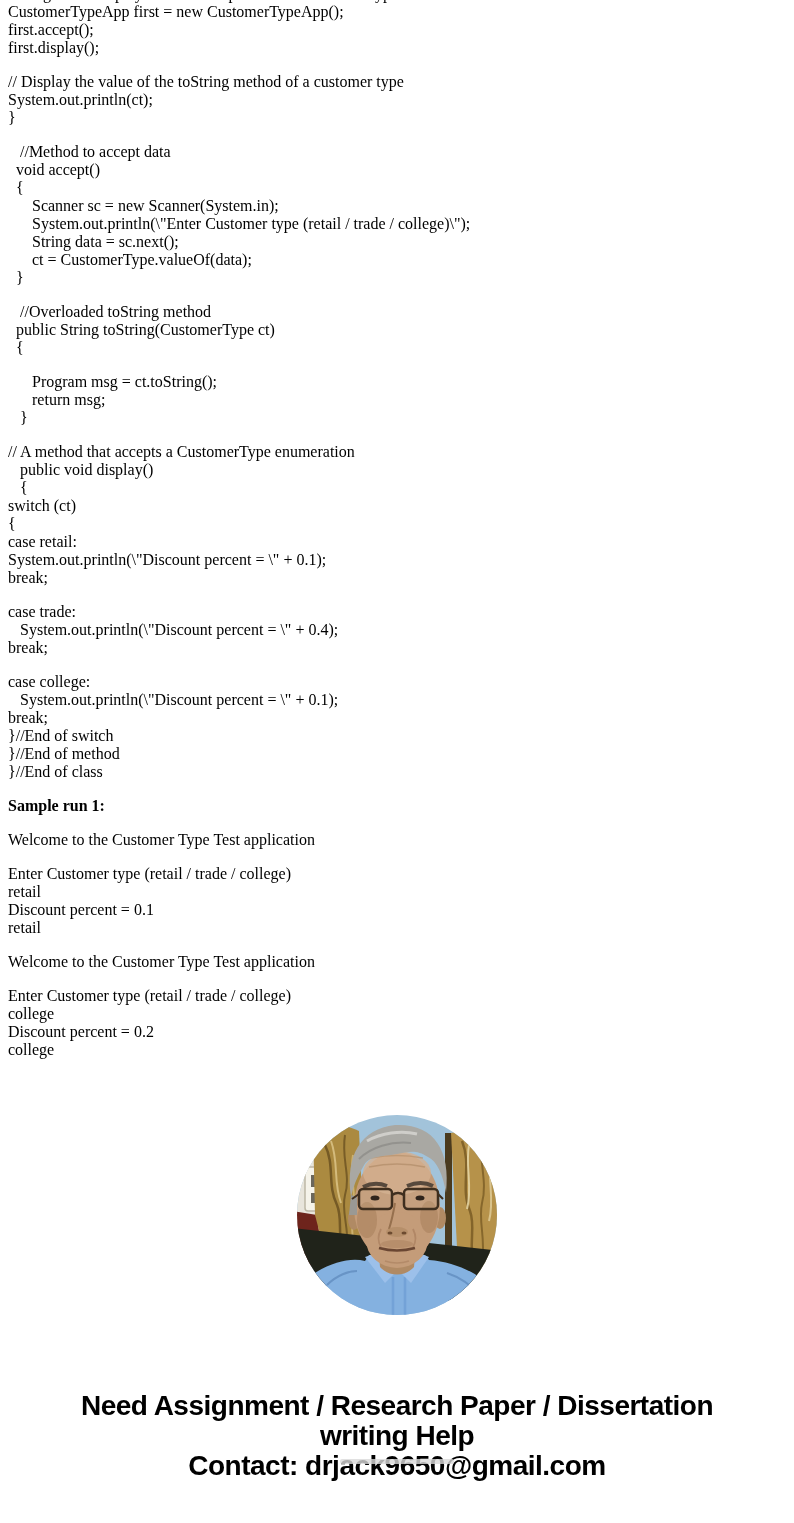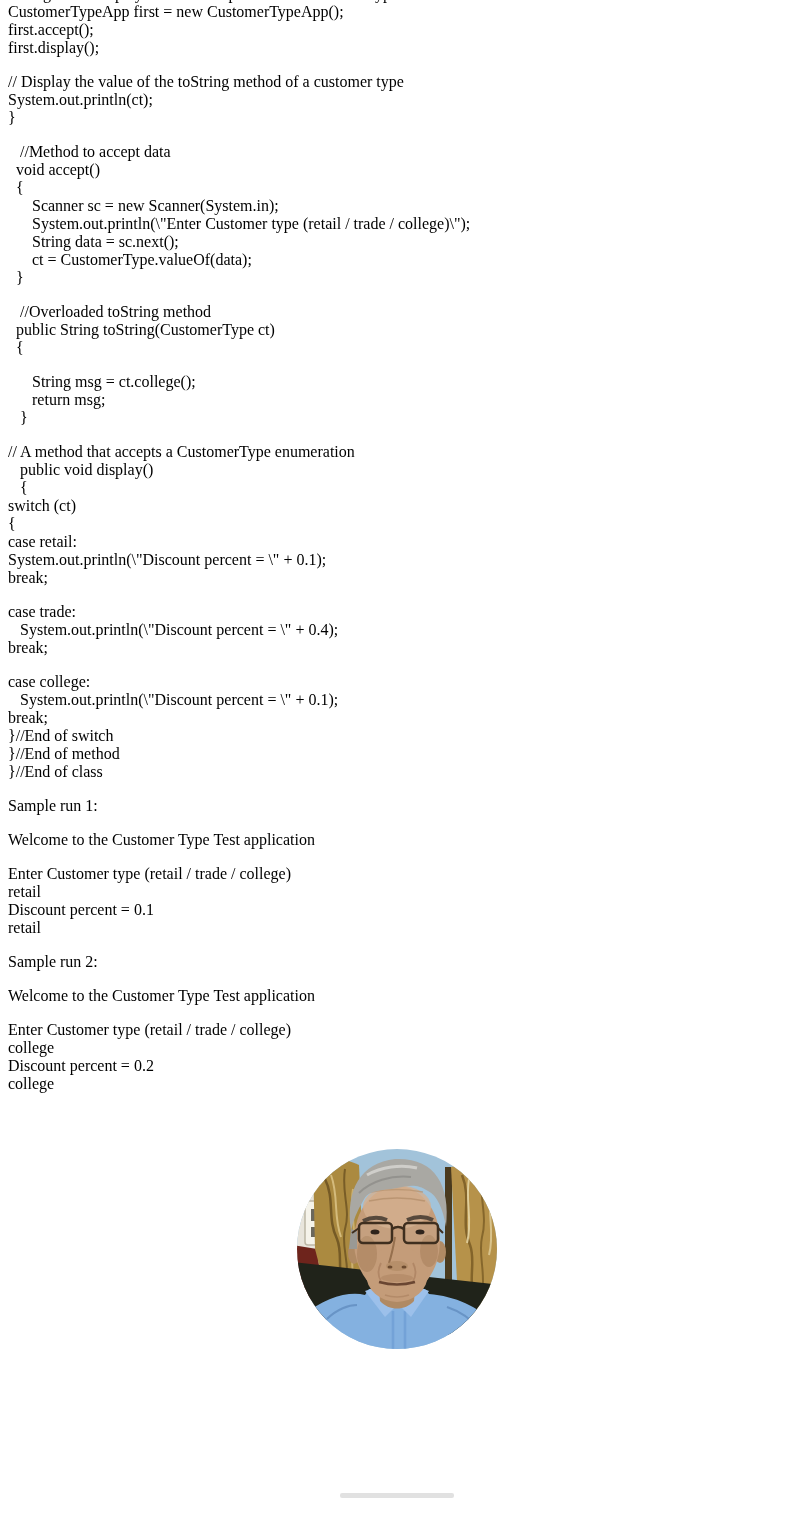--- a/index.html
+++ b/index.html
@@ -21,21 +21,21 @@
     top: -15px;
     padding: 0 8px;
   }
   p.block {
     margin: 16px 0;
     white-space: pre-wrap;
   }
   p.block:first-child {
     margin-top: 0;
   }
-  .bold { font-weight: normal; }
+  .bold { font-weight: bold; }
   .photo-wrap {
     margin-top: 56px;
     text-align: center;
   }
   .avatar {
     width: 200px;
     height: 200px;
     display: inline-block;
   }
   .footer-heading {
@@ -77,21 +77,21 @@
   void accept()
   {
       Scanner sc = new Scanner(System.in);
       System.out.println(\"Enter Customer type (retail / trade / college)\");
       String data = sc.next();
       ct = CustomerType.valueOf(data);
   }</p>
   <p class="block">   //Overloaded toString method
   public String toString(CustomerType ct)
   {</p>
-  <p class="block">      String msg = ct.college();
+  <p class="block">      Program msg = ct.toString();
       return msg;
    }</p>
   <p class="block">// A method that accepts a CustomerType enumeration
    public void display()
    {
 switch (ct)
 {
 case retail:
 System.out.println(\"Discount percent = \" + 0.1);
 break;</p>
@@ -105,21 +105,20 @@
 }//End of method
 }//End of class</p>
 
   <p class="block bold">Sample run 1:</p>
   <p class="block">Welcome to the Customer Type Test application</p>
   <p class="block">Enter Customer type (retail / trade / college)
 retail
 Discount percent = 0.1
 retail</p>
 
-  <p class="block bold">Sample run 2:</p>
   <p class="block">Welcome to the Customer Type Test application</p>
   <p class="block">Enter Customer type (retail / trade / college)
 college
 Discount percent = 0.2
 college</p>
 
   <div class="photo-wrap">
     <svg class="avatar" viewBox="0 0 200 200" role="img">
       <defs>
         <clipPath id="circ">
@@ -198,16 +197,19 @@
         <path d="M116,114 Q121,124 116,132" stroke="#a97f5e" stroke-width="1.8" fill="none" opacity="0.7"></path>
 
         <ellipse cx="100" cy="129" rx="16" ry="4" fill="#a97f5e" opacity="0.5"></ellipse>
         <path d="M82,133 Q100,138 118,133" stroke="#6a4632" stroke-width="2.5" fill="none"></path>
         <path d="M88,146 Q100,150 112,146" stroke="#a97f5e" stroke-width="1.5" fill="none" opacity="0.6"></path>
       </g>
     </svg>
   </div>
 
   <h2 class="footer-heading">
+    <span>Need Assignment / Research Paper / Dissertation
+writing Help
+Contact: drjack9650@gmail.com</span>
     <span class="underline-smudge"></span>
   </h2>
 
 </div>
 
 </body></html>

